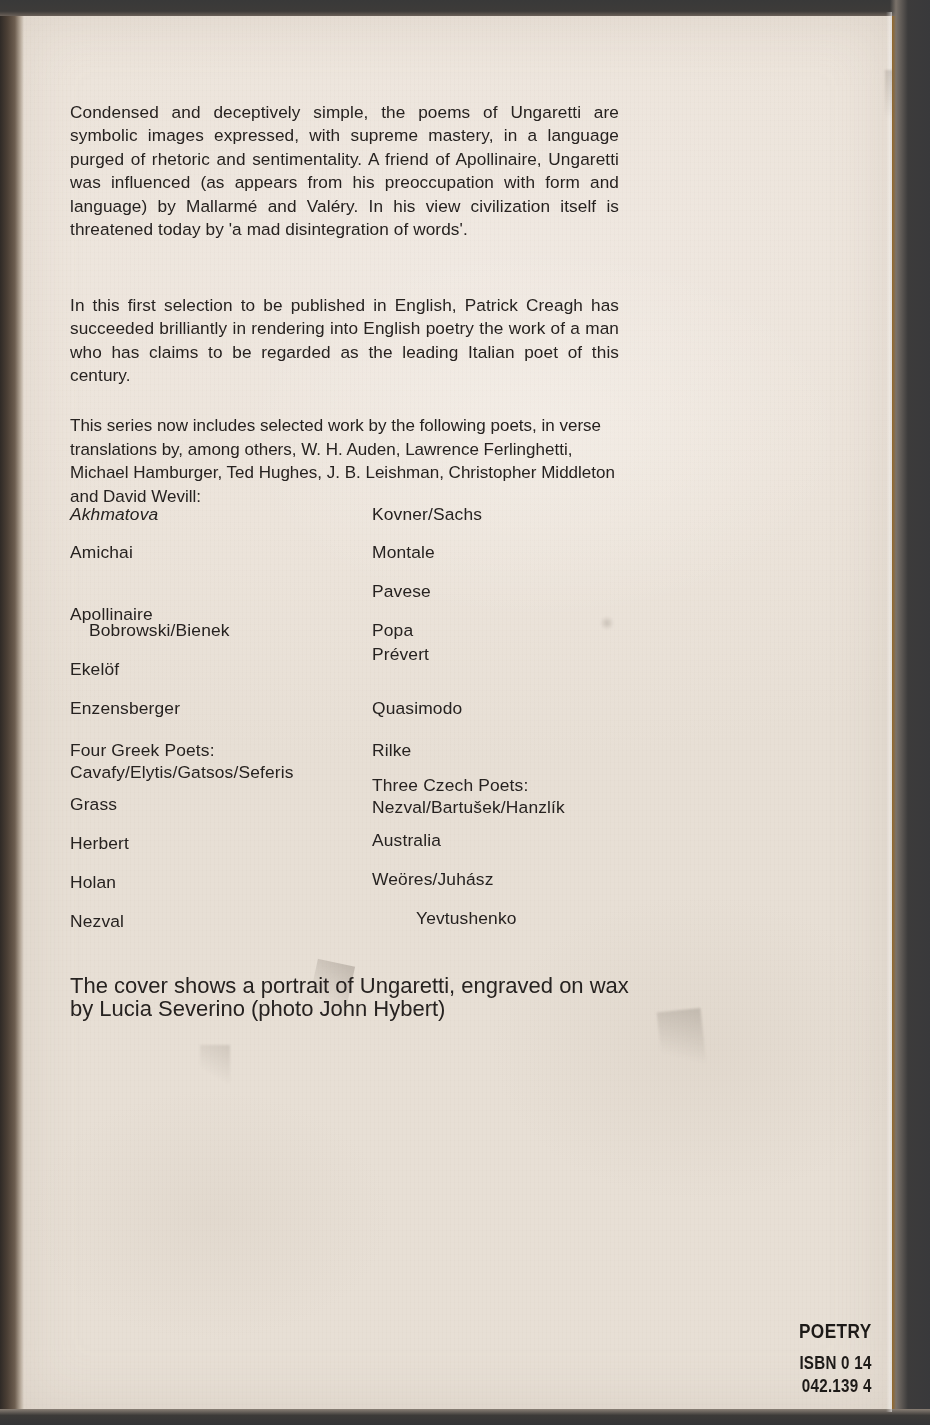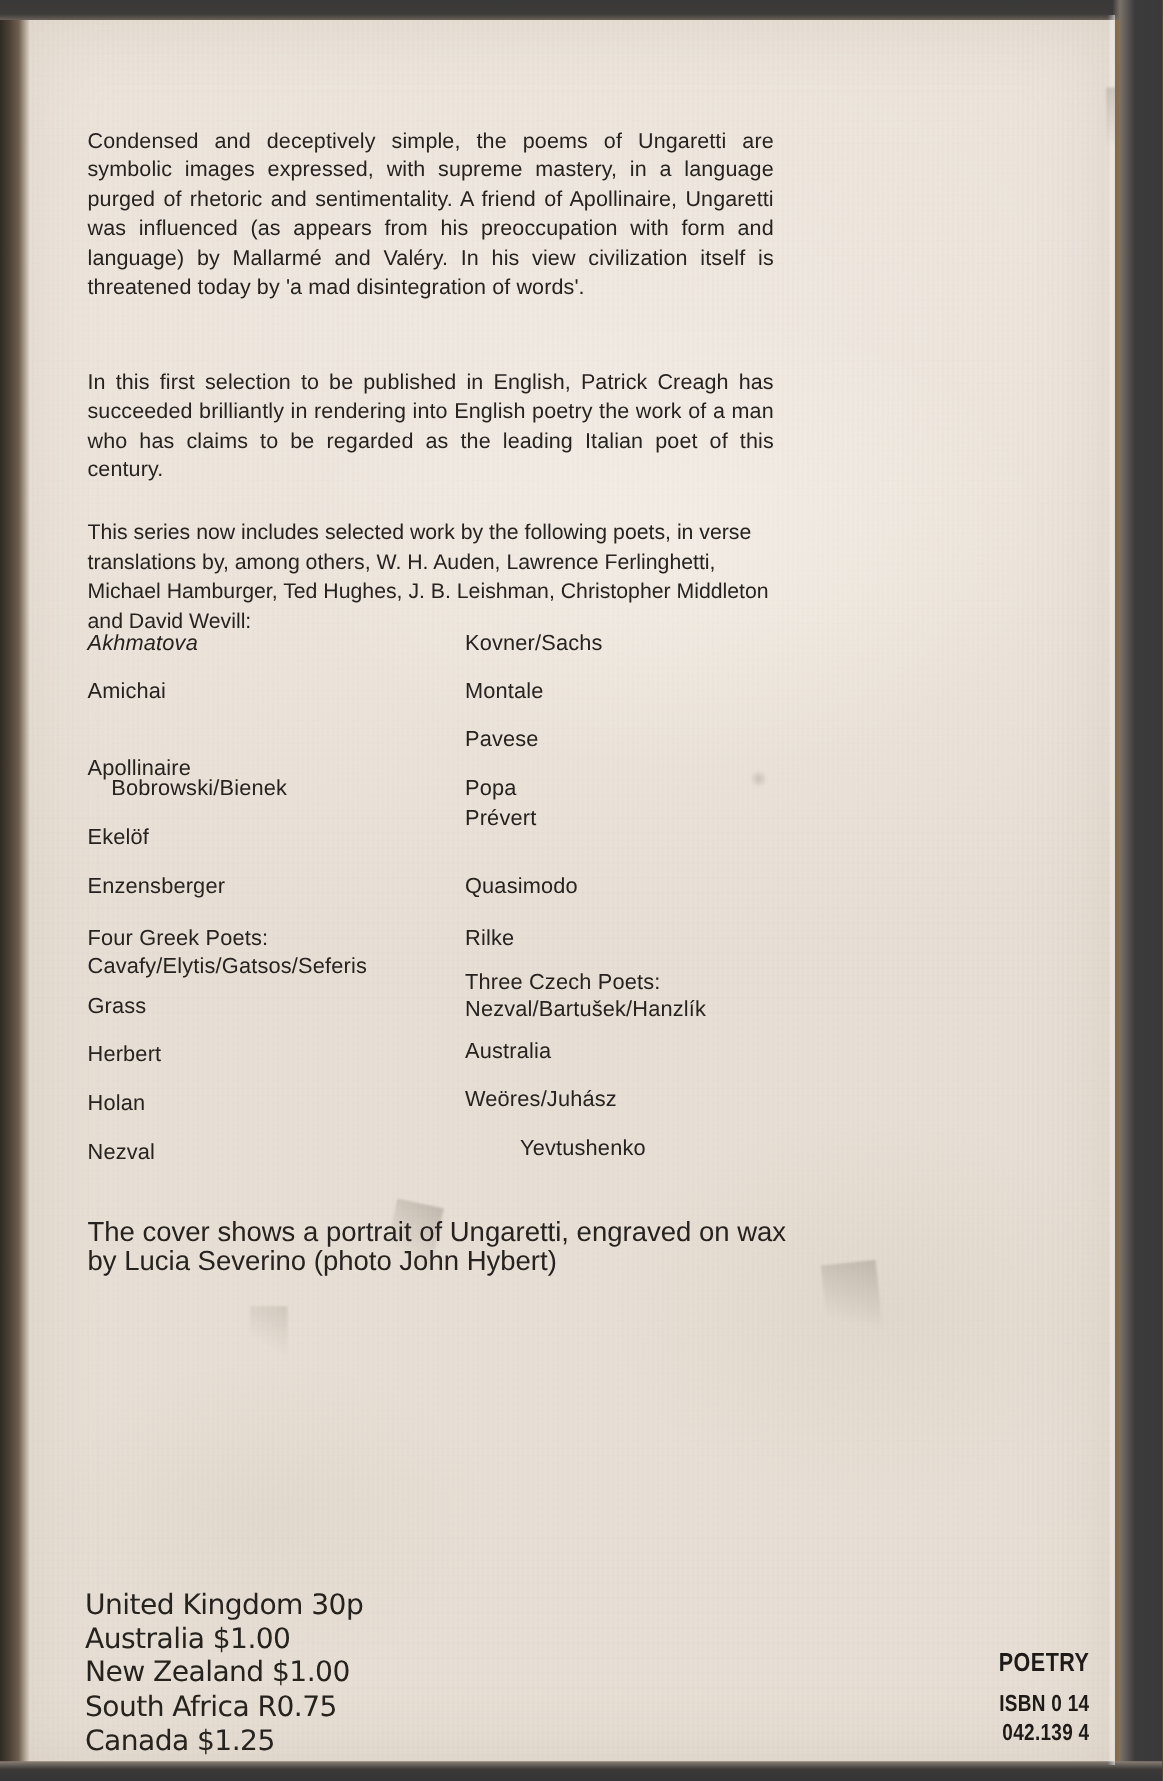--- a/index.html
+++ b/index.html
@@ -273,27 +273,20 @@
           <div class="poet-entry" style="top: 330px;"><span>Australia</span></div>
           <div class="poet-entry" style="top: 369px;"><span>Weöres/Juhász</span></div>
           <div class="poet-entry" style="top: 408px; margin-left: 44px;"><span>Yevtushenko</span></div>
         </div>
     </div>
 
     <p id="cover-credit">The cover shows a portrait of Ungaretti, engraved on wax by Lucia Severino (photo John Hybert)</p>
 
   </div>
 
-  <div id="prices">
-      <div class="price-line">United Kingdom 30p</div>
-      <div class="price-line">Australia $1.00</div>
-      <div class="price-line">New Zealand $1.00</div>
-      <div class="price-line">South Africa R0.75</div>
-      <div class="price-line">Canada $1.25</div>
-    </div>
 
   <div id="isbn-block">
     <div id="poetry-label">POETRY</div>
     <div id="isbn-line-1">ISBN 0 14</div>
     <div id="isbn-line-2">042.139 4</div>
   </div>
 
 </div>
 
 </body></html>

